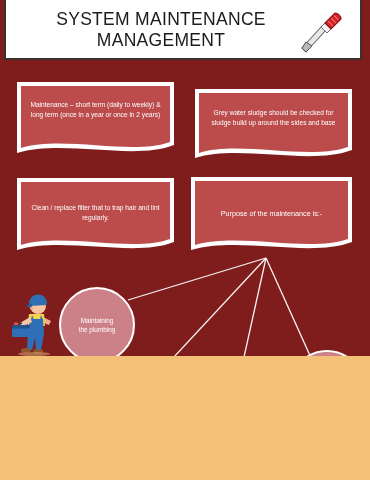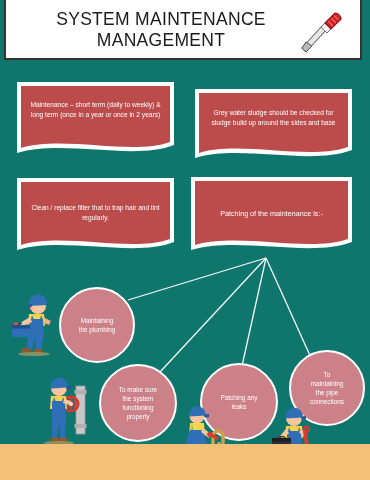--- a/index.html
+++ b/index.html
@@ -11,22 +11,22 @@
     height: 480px;
     overflow: hidden;
     background: #f2c177;
     font-family: "Liberation Sans", sans-serif;
     position: relative;
   }
   #poster {
     position: absolute;
     left: 0; top: 0;
     width: 370px;
-    height: 444px;
-    background: #0f766e;
+    height: 356px;
+    background: #7f1d1d;
     overflow: hidden;
   }
 
   
   #header-banner {
     position: absolute;
     left: 4px;
     top: -2px;
     width: 358px;
     height: 62px;
@@ -181,21 +181,21 @@
       <path d="M7 7 H156 V64 C118 78 50 57 7 70 Z" fill="#bc4b4b"></path>
     </svg>
     <div class="card-text">Clean / replace filter that to trap hair and lint regularly.</div>
   </div>
 
   <div class="card" id="card-purpose">
     <svg viewBox="0 0 167 84" preserveAspectRatio="none">
       <path d="M3 3 H164 V68 C122 84 52 62 3 76 Z" fill="#ffffff"></path>
       <path d="M7 7 H160 V65 C120 79 52 58 7 71 Z" fill="#bc4b4b"></path>
     </svg>
-    <div class="card-text">Patching of the maintenance is:-</div>
+    <div class="card-text">Purpose of the maintenance is:-</div>
   </div>
 
   <div class="circle" id="circle-plumbing">
     <span style="white-space:pre-line">Maintaining
 the plumbing</span>
   </div>
   <div class="circle" id="circle-functioning">
     <span style="white-space:pre-line">To make sure
 the system
 functioning

